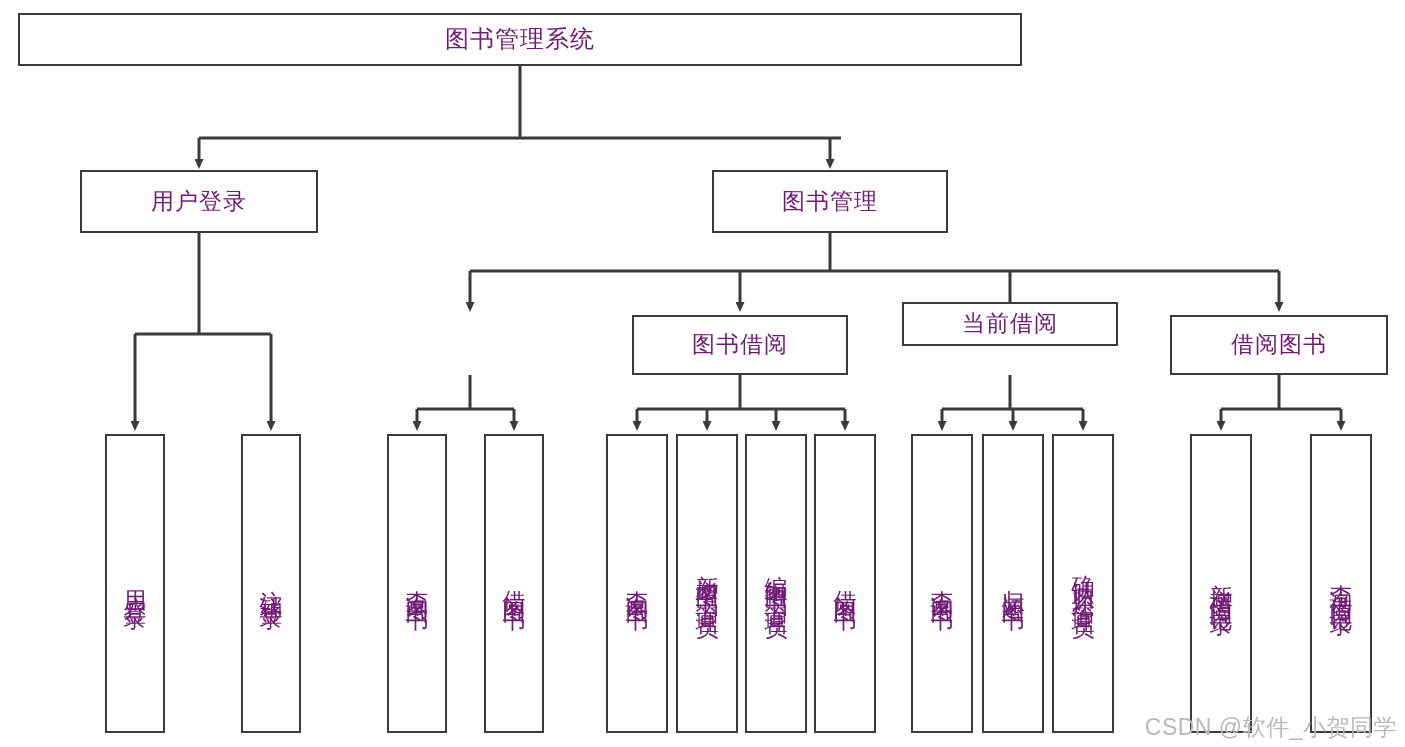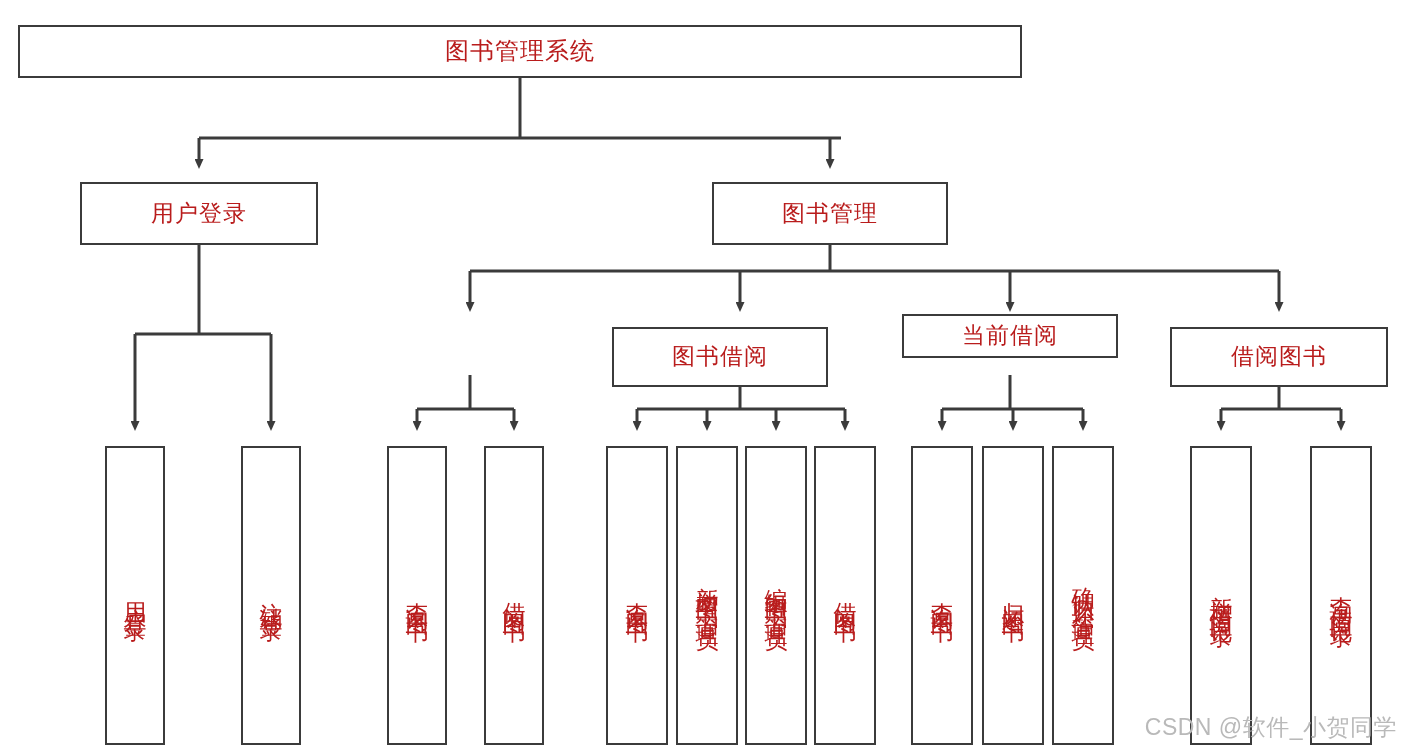--- a/index.html
+++ b/index.html
@@ -27,22 +27,21 @@
     pointer-events: none;
   }
   .node {
     position: absolute;
     box-sizing: border-box;
     border: 2px solid #3b3b3b;
     background: #ffffff;
     display: flex;
     align-items: center;
     justify-content: center;
-    color: #b91c1c;
-    margin-top: 12px;
+    color: #701a75;
   }
   .node-h {
     font-size: 23px;
     letter-spacing: 1px;
     line-height: 1.1;
   }
   .node-root {
     font-size: 24px;
   }
   .node-v {
@@ -131,21 +130,21 @@
     <span>图书管理系统</span>
   </div>
 
   <div class="node node-h" style="left:80px; top:170px; width:238px; height:63px;">
     <span>用户登录</span>
   </div>
   <div class="node node-h" style="left:712px; top:170px; width:236px; height:63px;justify-content:center;">
     <span>图书管理</span>
   </div>
 
-  <div class="node node-h" style="left:612px; top:315px; width:216px; height:60px;">
+  <div class="node node-h" style="left:632px; top:315px; width:216px; height:60px;">
     <span>图书借阅</span>
   </div>
   <div class="node node-h" style="left:902px; top:302px; width:216px; height:44px;">
     <span>当前借阅</span>
   </div>
   <div class="node node-h" style="left:1170px; top:315px; width:218px; height:60px;">
     <span>借阅图书</span>
   </div>
 
   <div class="node node-v" style="left:105px; top:434px; width:60px; height:299px;">

